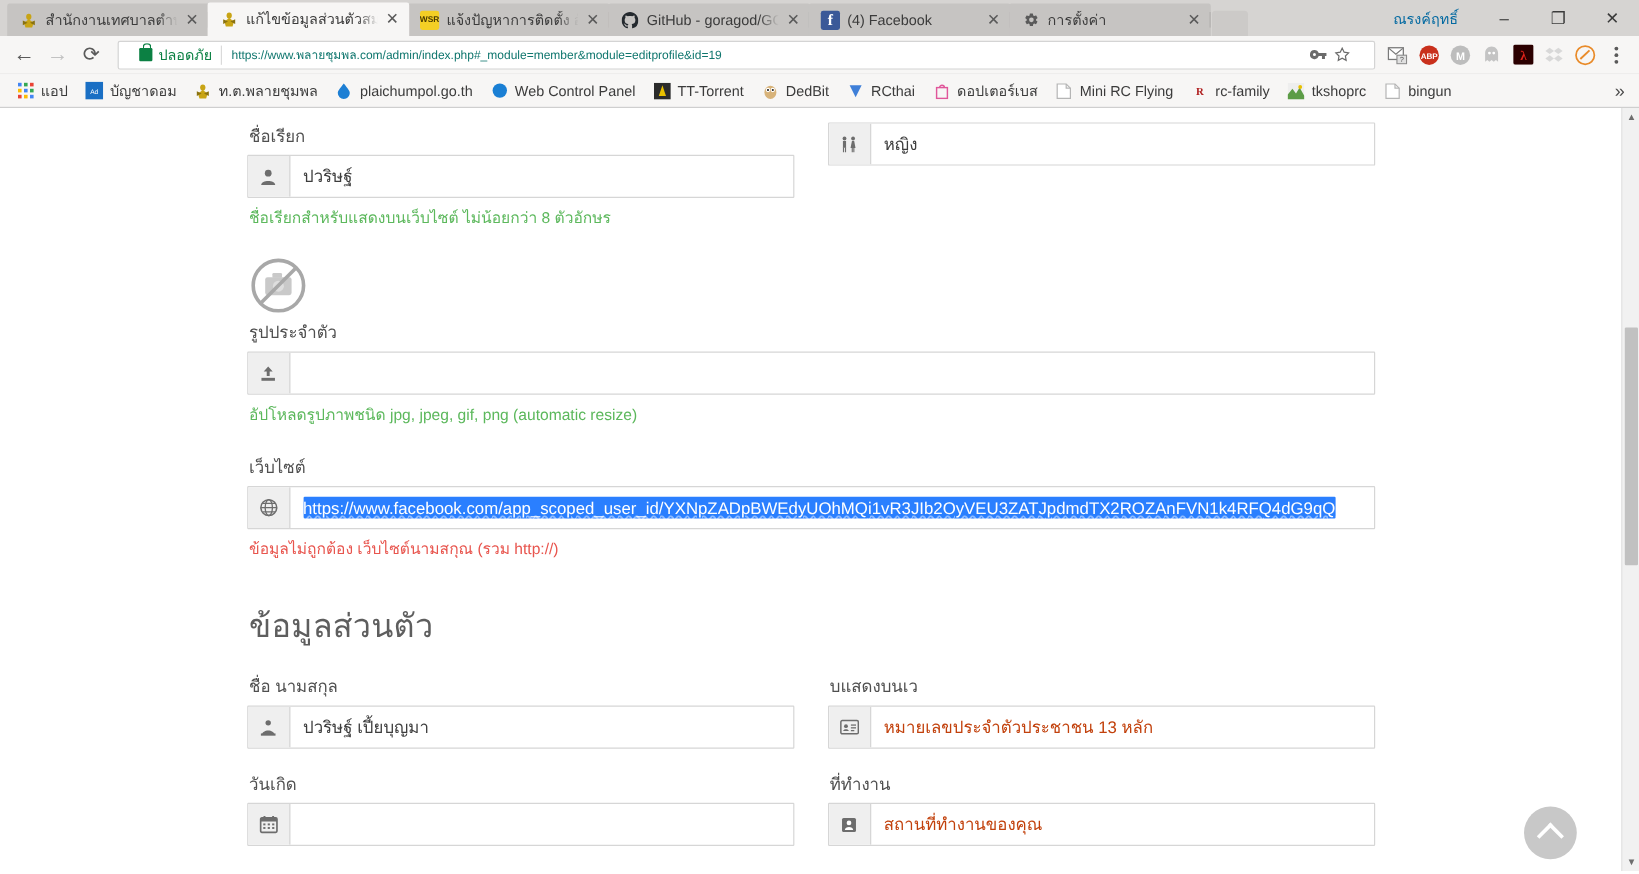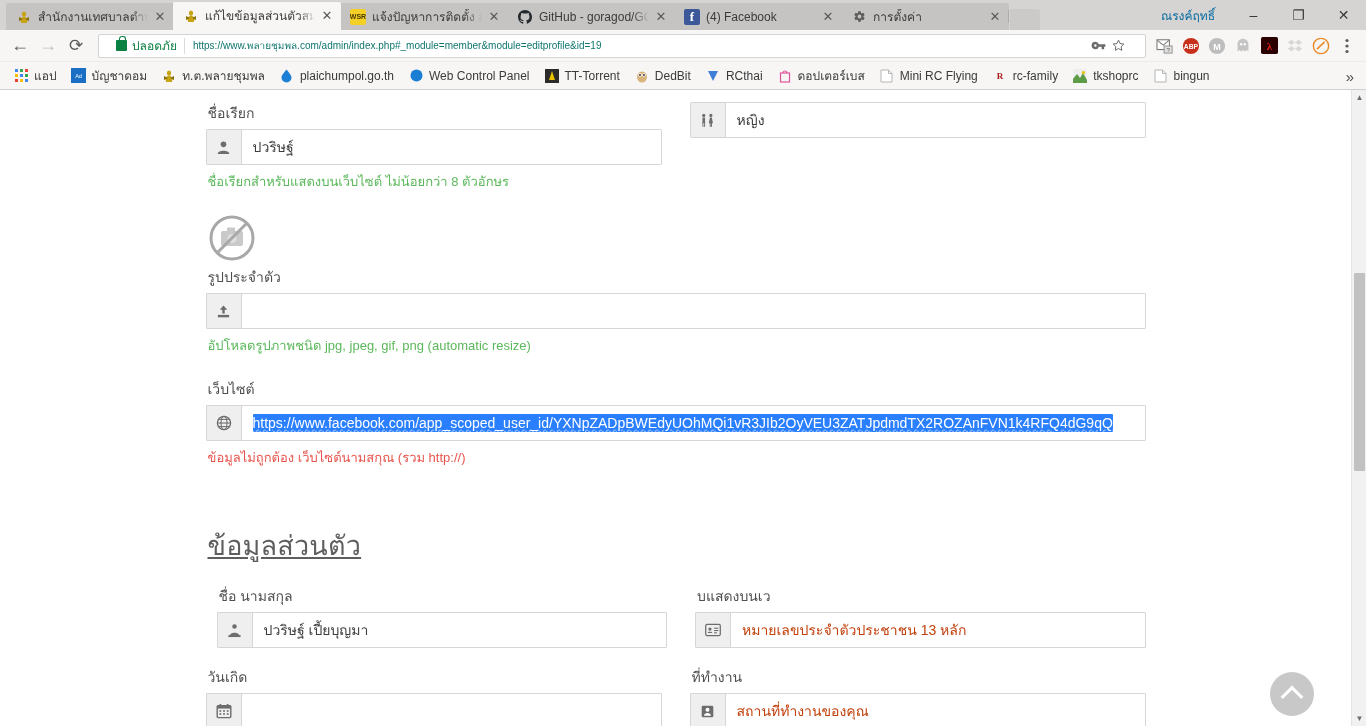--- a/index.html
+++ b/index.html
@@ -681,23 +681,23 @@
                   <line x1="2.8" y1="11.6" x2="13.2" y2="11.6" stroke="#6d6d6d" stroke-width="1"></line>
                 </svg>
             </span>
             <span class="input-field">
                 <span class="sel">https://www.facebook.com/app_scoped_user_id/YXNpZADpBWEdyUOhMQi1vR3JIb2OyVEU3ZATJpdmdTX2ROZAnFVN1k4RFQ4dG9qQ</span>
               </span>
           </div>
           <div class="help-red">ข้อมูลไม่ถูกต้อง เว็บไซต์นามสกุณ (รวม http://)</div>
         </div>
 
-        <h2 class="section-title" style="margin-top:56px;text-decoration:underline;">ข้อมูลส่วนตัว</h2>
-
-        <div class="row" style="margin-top:18px;margin-left:11px;">
+        <h2 class="section-title" style="margin-top:32px;">ข้อมูลส่วนตัว</h2>
+
+        <div class="row" style="margin-top:18px;">
           <div class="col">
             <label class="fl">ชื่อ นามสกุล</label>
             <div class="input-group">
               <span class="input-addon">
                 <svg width="15" height="15" viewBox="0 0 16 16">
                     <circle cx="8" cy="3.6" r="2.4" fill="#6d6d6d"></circle>
                     <path d="M2.5 14.5 C2.5 9 13.5 9 13.5 14.5 Z" fill="#6d6d6d"></path>
                     <rect x="1.5" y="13" width="13" height="2" fill="#6d6d6d"></rect>
                   </svg>
               </span>

